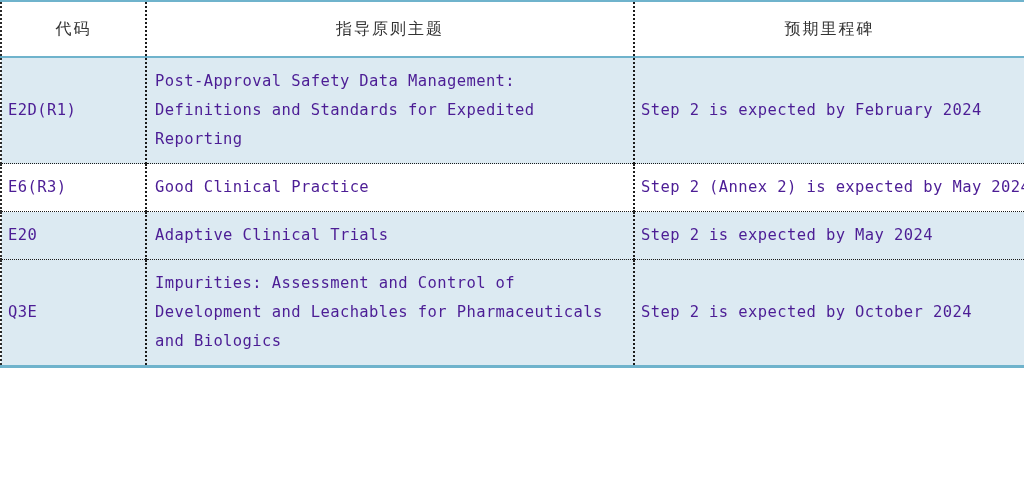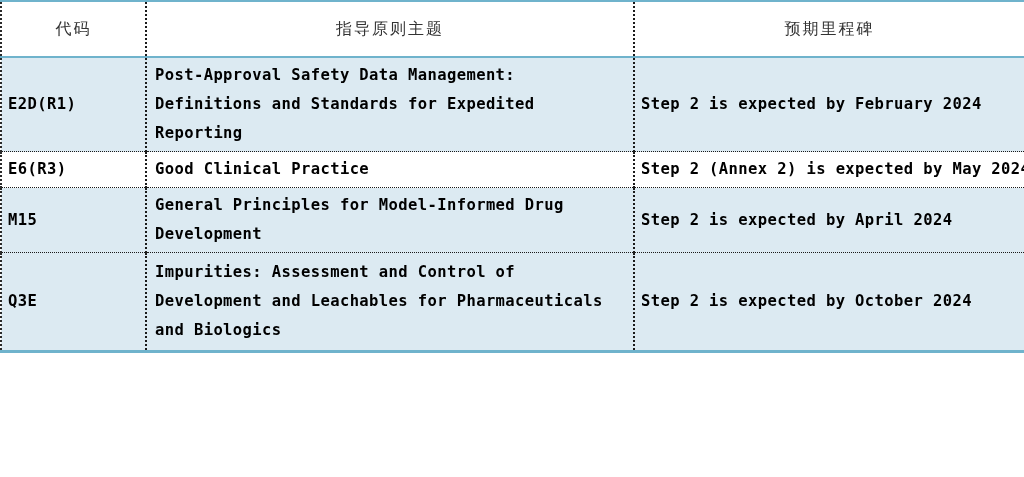--- a/index.html
+++ b/index.html
@@ -52,29 +52,28 @@
     letter-spacing: 2px;
   }
   thead th.first { border-left: 2px dotted #2a2a2a; }
   thead th.last  { border-right: 2px dotted #2a2a2a; }
 
   
   tbody td {
     font-family: "DejaVu Sans Mono", "Liberation Mono", monospace;
     font-size: 15.5px;
     line-height: 29px;
-    color: #000000;
-    padding: 3px 6px;
+    color: #4c1d95;
+    padding: 9px 6px;
     vertical-align: middle;
     border-top: 1px dotted #1a1a1a;
     border-bottom: 1px dotted #1a1a1a;
     border-left: 2px dotted #1a1a1a;
     border-right: 2px dotted #1a1a1a;
     letter-spacing: 0.4px;
-    font-weight: bold;
   }
   tbody td.code {
     border-left: 2px dotted #2a2a2a;
   }
   tbody td.topic {
     text-align: left;
     padding-left: 8px;
   }
   tbody td.stone {
     text-align: left;
@@ -127,30 +126,29 @@
       </tr>
 
       <tr class="plain h1">
         <td class="code">E6(R3)</td>
         <td class="topic">
           <span class="topic-line">Good Clinical Practice</span>
         </td>
         <td class="stone">Step 2 (Annex 2) is expected by May 2024</td>
       </tr>
 
+      <tr class="shaded h1">
+        <td class="code">E20</td>
+        <td class="topic">
+          <span class="topic-line">Adaptive Clinical Trials</span>
+        </td>
+        <td class="stone">Step 2 is expected by May 2024</td>
+      </tr>
 
 
-      <tr class="shaded h2">
-        <td class="code">M15</td>
-        <td class="topic">
-          <span class="topic-line">General Principles for Model-Informed Drug</span>
-          <span class="topic-line">Development</span>
-        </td>
-        <td class="stone">Step 2 is expected by April 2024</td>
-      </tr>
 
 
       <tr class="shaded last-body h3b">
         <td class="code">Q3E</td>
         <td class="topic">
           <span class="topic-line">Impurities: Assessment and Control of</span>
           <span class="topic-line">Development and Leachables for Pharmaceuticals</span>
           <span class="topic-line">and Biologics</span>
         </td>
         <td class="stone">Step 2 is expected by October 2024</td>

